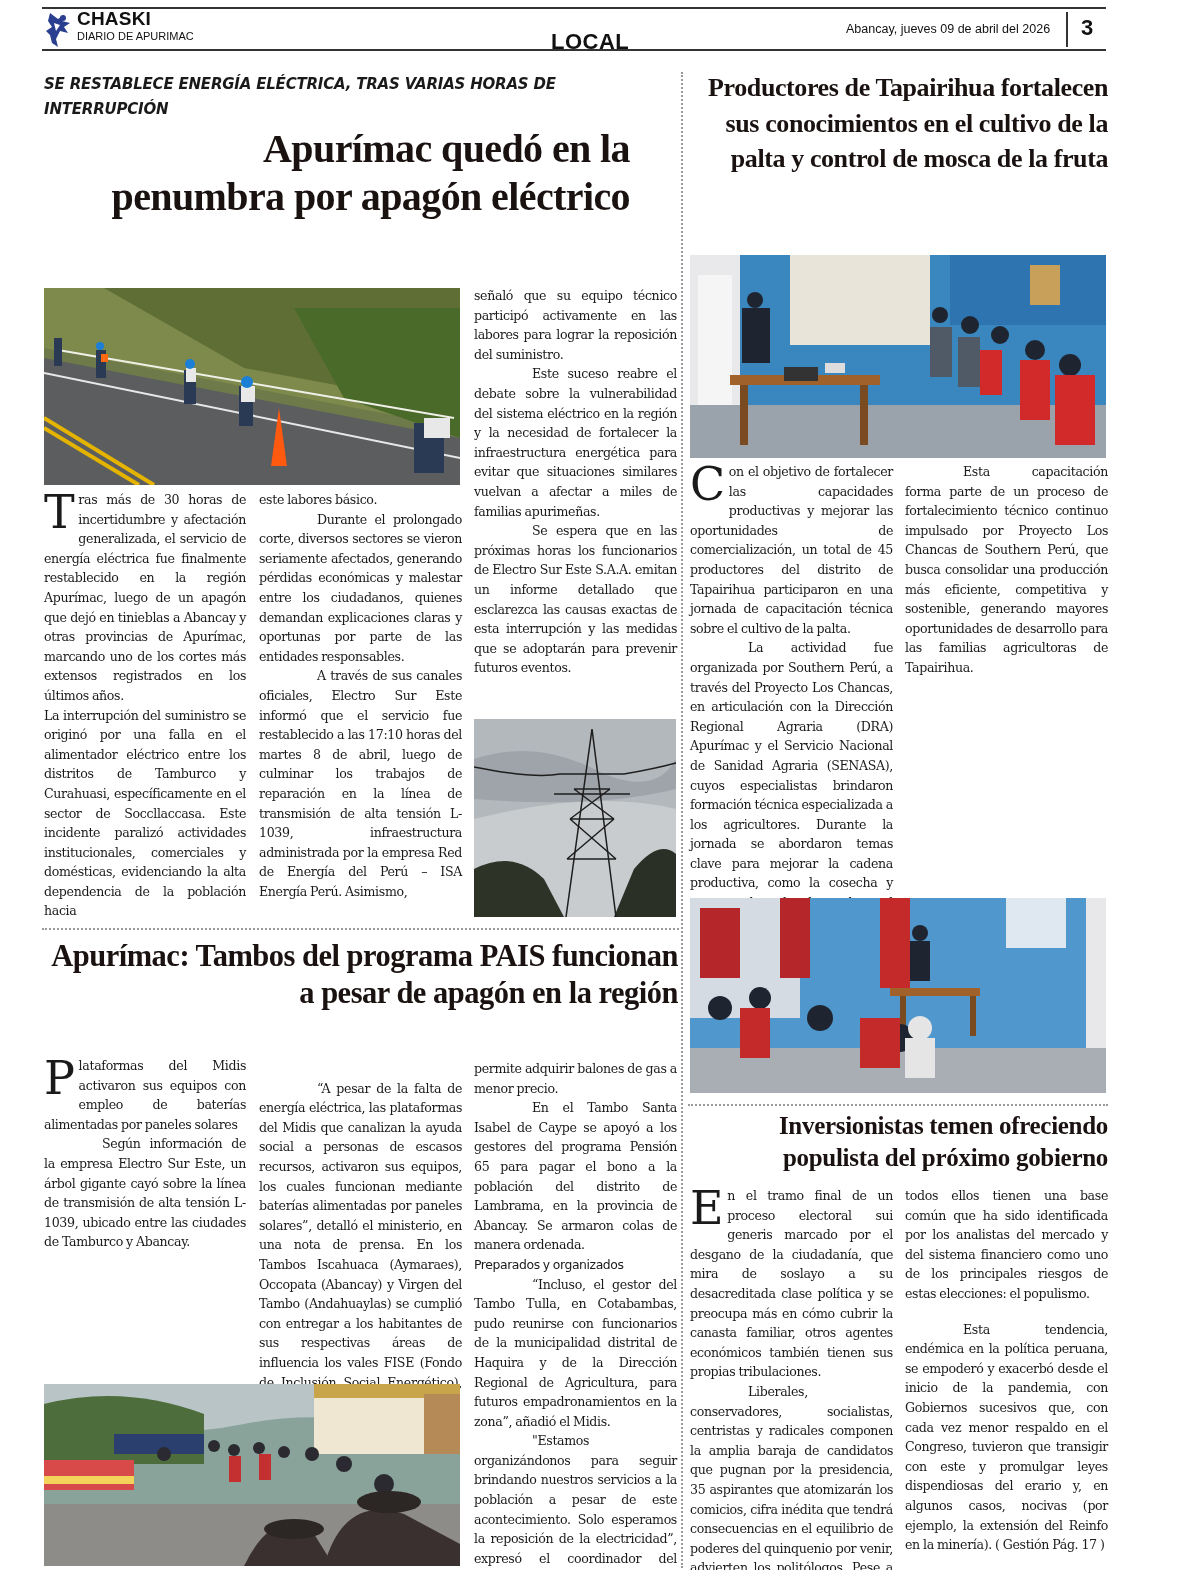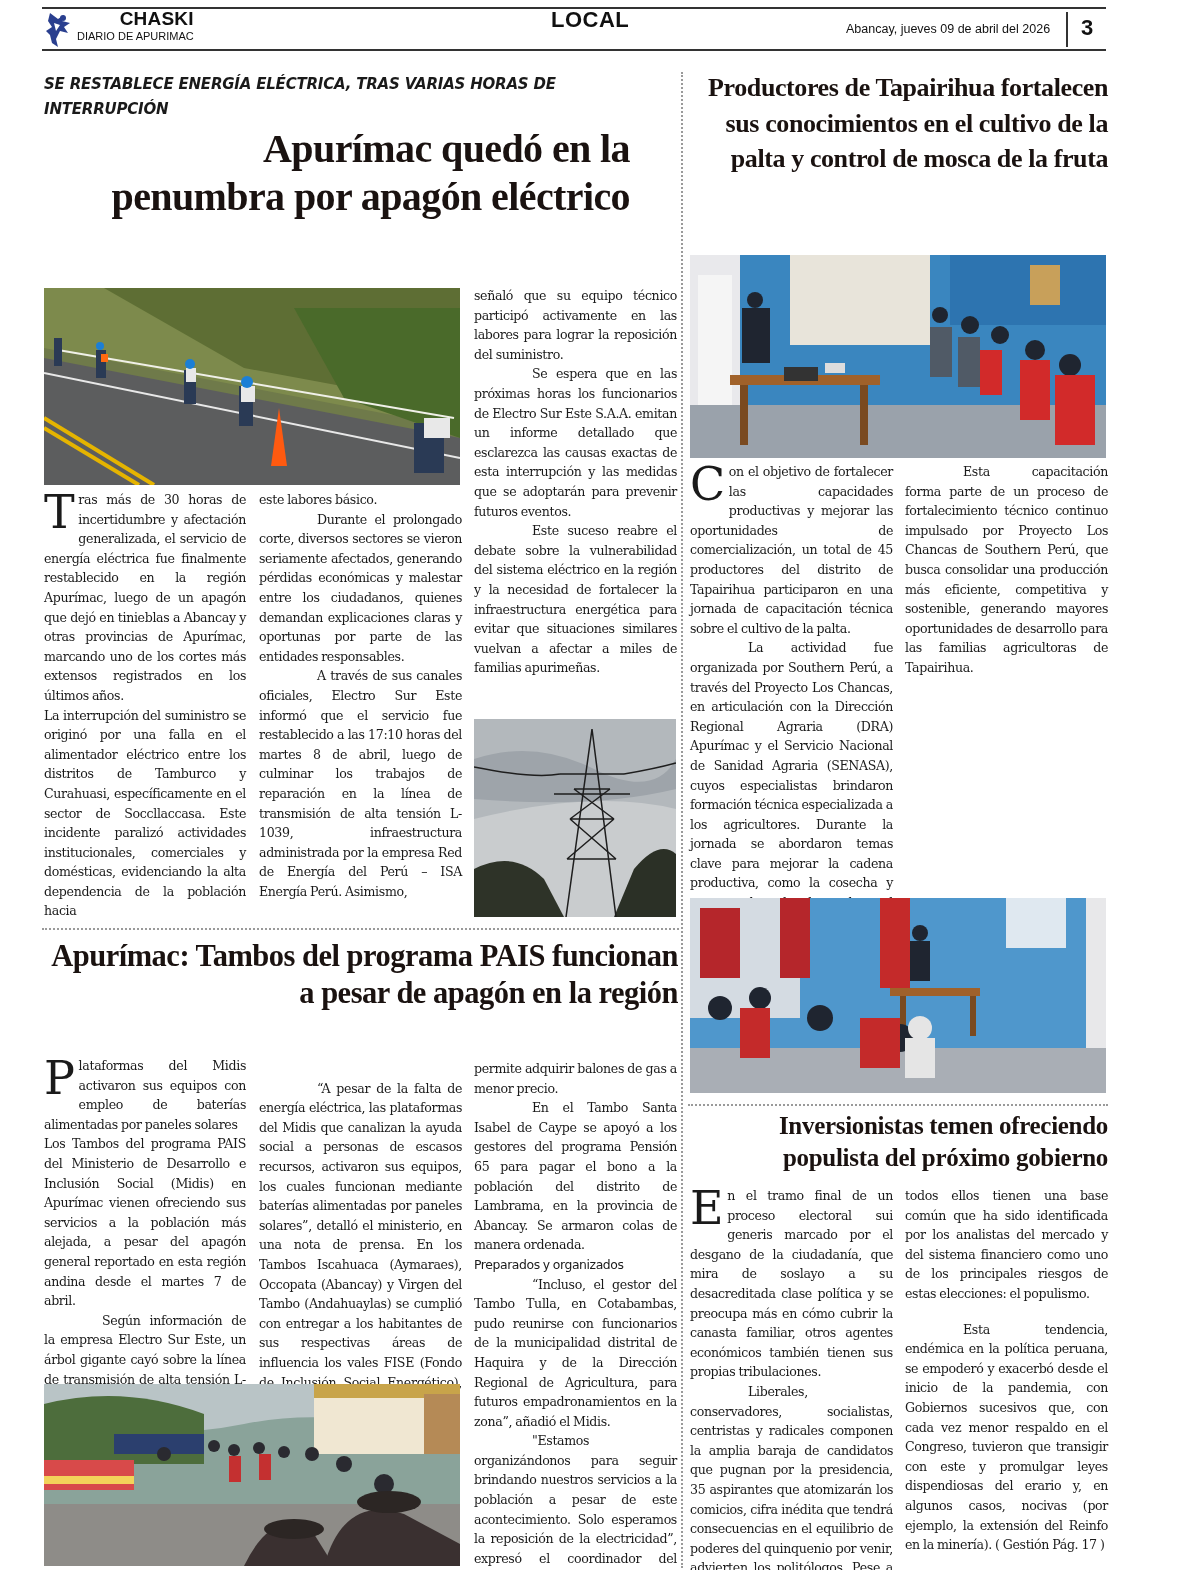--- a/index.html
+++ b/index.html
@@ -4,23 +4,23 @@
 <style>
   * { box-sizing: border-box; margin: 0; padding: 0; }
   html, body { width: 1200px; height: 1570px; background: #ffffff; overflow: hidden; }
   body { position: relative; color: #1a1a1a; font-family: "DejaVu Serif", serif; }
 
   
   .hdr-top { position: absolute; left: 42px; top: 7px; width: 1064px; height: 2px; background: #333; }
   .hdr-bot { position: absolute; left: 42px; top: 49px; width: 1064px; height: 2px; background: #333; }
   .logo { position: absolute; left: 44px; top: 9px; width: 32px; height: 40px; }
   .brand { position: absolute; left: 77px; top: 9px; font-family: "Liberation Sans", sans-serif; }
-  .brand .name { font-size: 19px; font-weight: bold; letter-spacing: 0.2px; line-height: 20px; color: #111; text-align: right; }
+  .brand .name { font-size: 19px; font-weight: bold; letter-spacing: 0.2px; line-height: 20px; color: #111; }
   .brand .sub { font-size: 11px; line-height: 14px; color: #111; }
-  .section { position: absolute; left: 551px; top: 7px; font-family: "Liberation Sans", sans-serif; font-weight: bold; font-size: 22px; letter-spacing: 0.5px; color: #111; }
+  .section { position: absolute; left: 551px; top: 29px; font-family: "Liberation Sans", sans-serif; font-weight: bold; font-size: 22px; letter-spacing: 0.5px; color: #111; }
   .dateline { position: absolute; left: 846px; top: 22px; font-family: "Liberation Sans", sans-serif; font-size: 12.5px; color: #111; }
   .page-sep { position: absolute; left: 1066px; top: 12px; width: 2px; height: 35px; background: #333; }
   .page-num { position: absolute; left: 1081px; top: 15px; font-family: "Liberation Sans", sans-serif; font-weight: bold; font-size: 22px; color: #111; }
 
   
   .vrule { position: absolute; width: 0; border-left: 2px dotted #9a9a9a; }
   .hrule { position: absolute; height: 0; border-top: 2px dotted #9a9a9a; }
 
   
   .kicker { position: absolute; left: 44px; top: 72px; width: 560px; font-family: "DejaVu Sans", sans-serif; font-style: italic; font-weight: bold; font-size: 15px; line-height: 25px; color: #1a1a1a; letter-spacing: -0.2px; }
@@ -106,22 +106,22 @@
   <p><span class="drop">T</span><span>ras más de 30 horas de incertidumbre y afectación generalizada, el servicio de energía eléctrica fue finalmente restablecido en la región Apurímac, luego de un apagón que dejó en tinieblas a Abancay y otras provincias de Apurímac, marcando uno de los cortes más extensos registrados en los últimos años.</span></p>
   <p>La interrupción del suministro se originó por una falla en el alimentador eléctrico entre los distritos de Tamburco y Curahuasi, específicamente en el sector de Soccllaccasa. Este incidente paralizó actividades institucionales, comerciales y domésticas, evidenciando la alta dependencia de la población hacia</p>
 </div>
 <div class="col" style="left:259px; top:490px; width:203px;">
   <p>este labores básico.</p>
   <p class="ind">Durante el prolongado corte, diversos sectores se vieron seriamente afectados, generando pérdidas económicas y malestar entre los ciudadanos, quienes demandan explicaciones claras y oportunas por parte de las entidades responsables.</p>
   <p class="ind">A través de sus canales oficiales, Electro Sur Este informó que el servicio fue restablecido a las 17:10 horas del martes 8 de abril, luego de culminar los trabajos de reparación en la línea de transmisión de alta tensión L-1039, infraestructura administrada por la empresa Red de Energía del Perú – ISA Energía Perú. Asimismo,</p>
 </div>
 <div class="col" style="left:474px; top:286px; width:203px;">
   <p>señaló que su equipo técnico participó activamente en las labores para lograr la reposición del suministro.</p>
+  <p class="ind">Este suceso reabre el debate sobre la vulnerabilidad del sistema eléctrico en la región y la necesidad de fortalecer la infraestructura energética para evitar que situaciones similares vuelvan a afectar a miles de familias apurimeñas.</p>
   <p class="ind">Se espera que en las próximas horas los funcionarios de Electro Sur Este S.A.A. emitan un informe detallado que esclarezca las causas exactas de esta interrupción y las medidas que se adoptarán para prevenir futuros eventos.</p>
-  <p class="ind">Este suceso reabre el debate sobre la vulnerabilidad del sistema eléctrico en la región y la necesidad de fortalecer la infraestructura energética para evitar que situaciones similares vuelvan a afectar a miles de familias apurimeñas.</p>
 </div>
 
 <div class="photo" style="left:474px; top:719px; width:202px; height:198px;">
   <svg viewBox="0 0 202 198" preserveAspectRatio="none">
     <rect width="202" height="198" fill="#c9ccce"></rect>
     <path d="M0 0 H202 V90 Q120 70 0 100 Z" fill="#b3b8bc"></path>
     <path d="M0 40 Q60 20 120 50 T202 40 V70 Q120 90 0 80 Z" fill="#9ea4aa"></path>
     <path d="M0 150 Q40 130 70 160 L90 198 H0 Z" fill="#2e3328"></path>
     <path d="M140 198 L160 150 Q185 120 202 135 V198 Z" fill="#2b3026"></path>
     <g stroke="#1e1e1e" stroke-width="1.5" fill="none">
@@ -207,21 +207,20 @@
         <circle cx="230" cy="130" r="12"></circle>
         <rect x="215" y="140" width="30" height="40"></rect>
       </g>
   </svg>
 </div>
 
 <div class="hl hl3">Apurímac: Tambos del programa PAIS funcionan a pesar de apagón en la región</div>
 
 <div class="col" style="left:44px; top:1056px; width:202px;">
   <p><span class="drop">P</span><span>lataformas del Midis activaron sus equipos con empleo de baterías alimentadas por paneles solares</span></p>
-  <p>Los Tambos del programa PAIS del Ministerio de Desarrollo e Inclusión Social (Midis) en Apurímac vienen ofreciendo sus servicios a la población más alejada, a pesar del apagón general reportado en esta región andina desde el martes 7 de abril.</p>
   <p class="ind">Según información de la empresa Electro Sur Este, un árbol gigante cayó sobre la línea de transmisión de alta tensión L-1039, ubicado entre las ciudades de Tamburco y Abancay.</p>
 </div>
 <div class="col" style="left:259px; top:1059px; width:203px; white-space: pre-line;">
   <p class="ind">“A pesar de la falta de energía eléctrica, las plataformas del Midis que canalizan la ayuda social a personas de escasos recursos, activaron sus equipos, los cuales funcionan mediante baterías alimentadas por paneles solares”, detalló el ministerio, en una nota de prensa.      En los Tambos Iscahuaca (Aymaraes), Occopata (Abancay) y Virgen del Tambo (Andahuaylas) se cumplió con entregar a los habitantes de sus respectivas áreas de influencia los vales FISE (Fondo de Inclusión Social Energético), que les</p>
 </div>
 <div class="col" style="left:474px; top:1059px; width:203px;">
   <p>permite adquirir balones de gas a menor precio.</p>
   <p class="ind">En el Tambo Santa Isabel de Caype se apoyó a los gestores del programa Pensión 65 para pagar el bono a la población del distrito de Lambrama, en la provincia de Abancay. Se armaron colas de manera ordenada.</p>
   <p class="sub">Preparados y organizados</p>
   <p class="ind">“Incluso, el gestor del Tambo Tulla, en Cotabambas, pudo reunirse con funcionarios de la municipalidad distrital de Haquira y de la Dirección Regional de Agricultura, para futuros empadronamientos en la zona”, añadió el Midis.</p>

